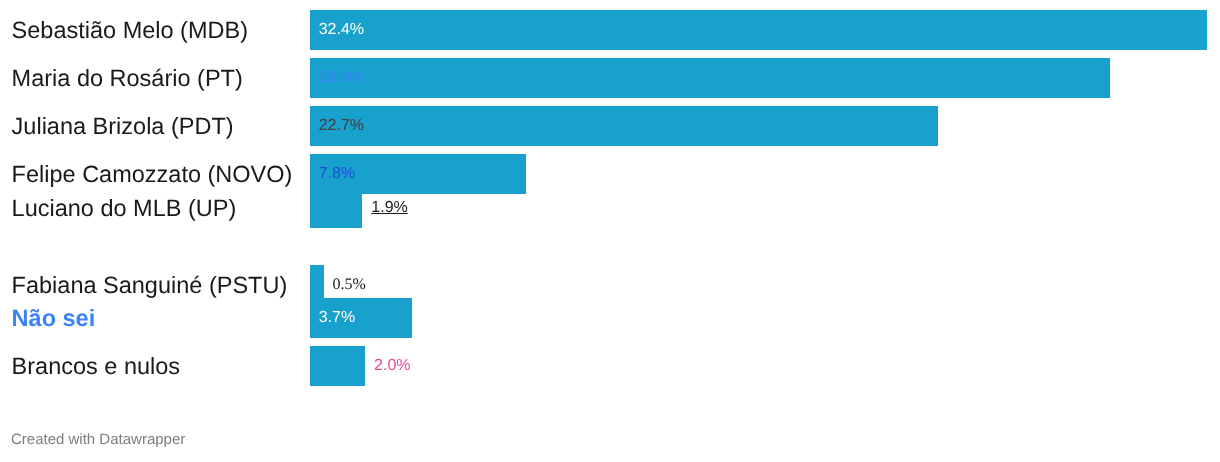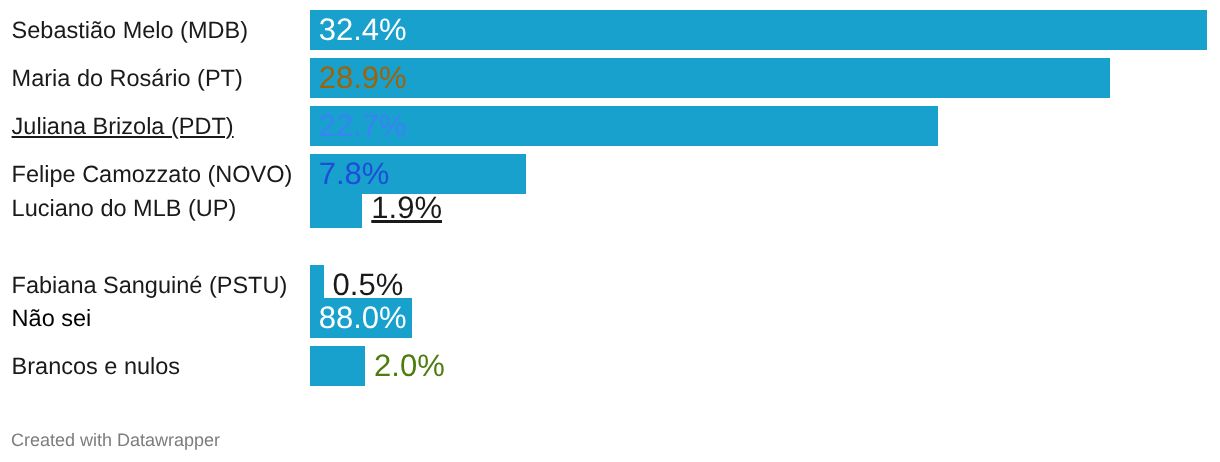--- a/index.html
+++ b/index.html
@@ -56,84 +56,84 @@
     height: 40.2px;
     width: 0;
     background: #18a1cd;
   }
   .val {
     position: absolute;
     top: 0px;
     left: 309.7px;
     height: 52px;
     line-height: 40px;
-    font-size: 31px;
+    font-size: 16px;
     white-space: nowrap;
   }
   .val.inside  { color: #ffffff; }
   .val.outside { color: #1a1a1a; }
 
   .footer {
     position: absolute;
     left: 11px;
     top: 425px;
-    font-size: 18px;
+    font-size: 15px;
     line-height: 30px;
     color: #7d7d7d;
     white-space: nowrap;
   }
 </style>
 </head>
 <body>
 
 <div id="chart" style="background: rgb(255, 255, 255);">
 
   <div class="row row-1">
     <div class="cat-label" style="color: rgb(26, 26, 26);">Sebastião Melo (MDB)</div>
     <div class="bar" style="width: 897.156px; background: rgb(24, 161, 205);"></div>
     <div class="val inside" style="left: 318.7px; color: rgb(255, 255, 255);">32.4%</div>
   </div>
 
   <div class="row row-2">
     <div class="cat-label" style="color: rgb(26, 26, 26);">Maria do Rosário (PT)</div>
     <div class="bar" style="width: 800.241px; background: rgb(24, 161, 205);"></div>
-    <div class="val inside" style="left: 318.7px; color: #a16207;">28.9%</div>
+    <div class="val inside" style="left: 318.7px; color: #3b82f6;">28.9%</div>
   </div>
 
   <div class="row row-3">
-    <div class="cat-label" style="color: rgb(26, 26, 26); text-decoration: underline;">Juliana Brizola (PDT)</div>
+    <div class="cat-label" style="color: rgb(26, 26, 26);">Juliana Brizola (PDT)</div>
     <div class="bar" style="width: 628.563px; background: rgb(24, 161, 205);"></div>
-    <div class="val inside" style="left: 318.7px; color: #3b82f6;">22.7%</div>
+    <div class="val inside" style="left: 318.7px; color: #404040;">22.7%</div>
   </div>
 
   <div class="row row-4">
     <div class="cat-label" style="color: rgb(26, 26, 26);">Felipe Camozzato (NOVO)</div>
     <div class="bar" style="width: 215.982px; background: rgb(24, 161, 205);"></div>
     <div class="val inside" style="left: 318.7px; color: #1d4ed8;">7.8%</div>
   </div>
 
   <div class="row row-5">
     <div class="cat-label" style="color: rgb(26, 26, 26);">Luciano do MLB (UP)</div>
     <div class="bar" style="width: 52.611px; background: rgb(24, 161, 205);"></div>
     <div class="val outside" style="left: 371.311px; color: rgb(26, 26, 26); text-decoration: underline;">1.9%</div>
   </div>
 
   <div class="row row-6">
     <div class="cat-label" style="color: rgb(26, 26, 26);">Fabiana Sanguiné (PSTU)</div>
     <div class="bar" style="width: 13.845px; background: rgb(24, 161, 205);"></div>
-    <div class="val outside" style="left: 332.545px; color: rgb(26, 26, 26);">0.5%</div>
+    <div class="val outside" style="left: 332.545px; color: rgb(26, 26, 26); font-family: Liberation Serif, serif;">0.5%</div>
   </div>
 
   <div class="row row-7">
-    <div class="cat-label" style="color: #000000;">Não sei</div>
+    <div class="cat-label" style="color: #3b82f6; font-weight: bold;">Não sei</div>
     <div class="bar" style="width: 102.453px; background: rgb(24, 161, 205);"></div>
-    <div class="val inside" style="left: 318.7px; color: rgb(255, 255, 255);">88.0%</div>
+    <div class="val inside" style="left: 318.7px; color: rgb(255, 255, 255);">3.7%</div>
   </div>
 
   <div class="row row-8">
     <div class="cat-label" style="color: rgb(26, 26, 26);">Brancos e nulos</div>
     <div class="bar" style="width: 55.38px; background: rgb(24, 161, 205);"></div>
-    <div class="val outside" style="left: 374.08px; color: #4d7c0f;">2.0%</div>
+    <div class="val outside" style="left: 374.08px; color: #ec4899;">2.0%</div>
   </div>
 
   <div class="footer" style="color: rgb(125, 125, 125);">Created with Datawrapper</div>
 
 </div>
 
 </body></html>

